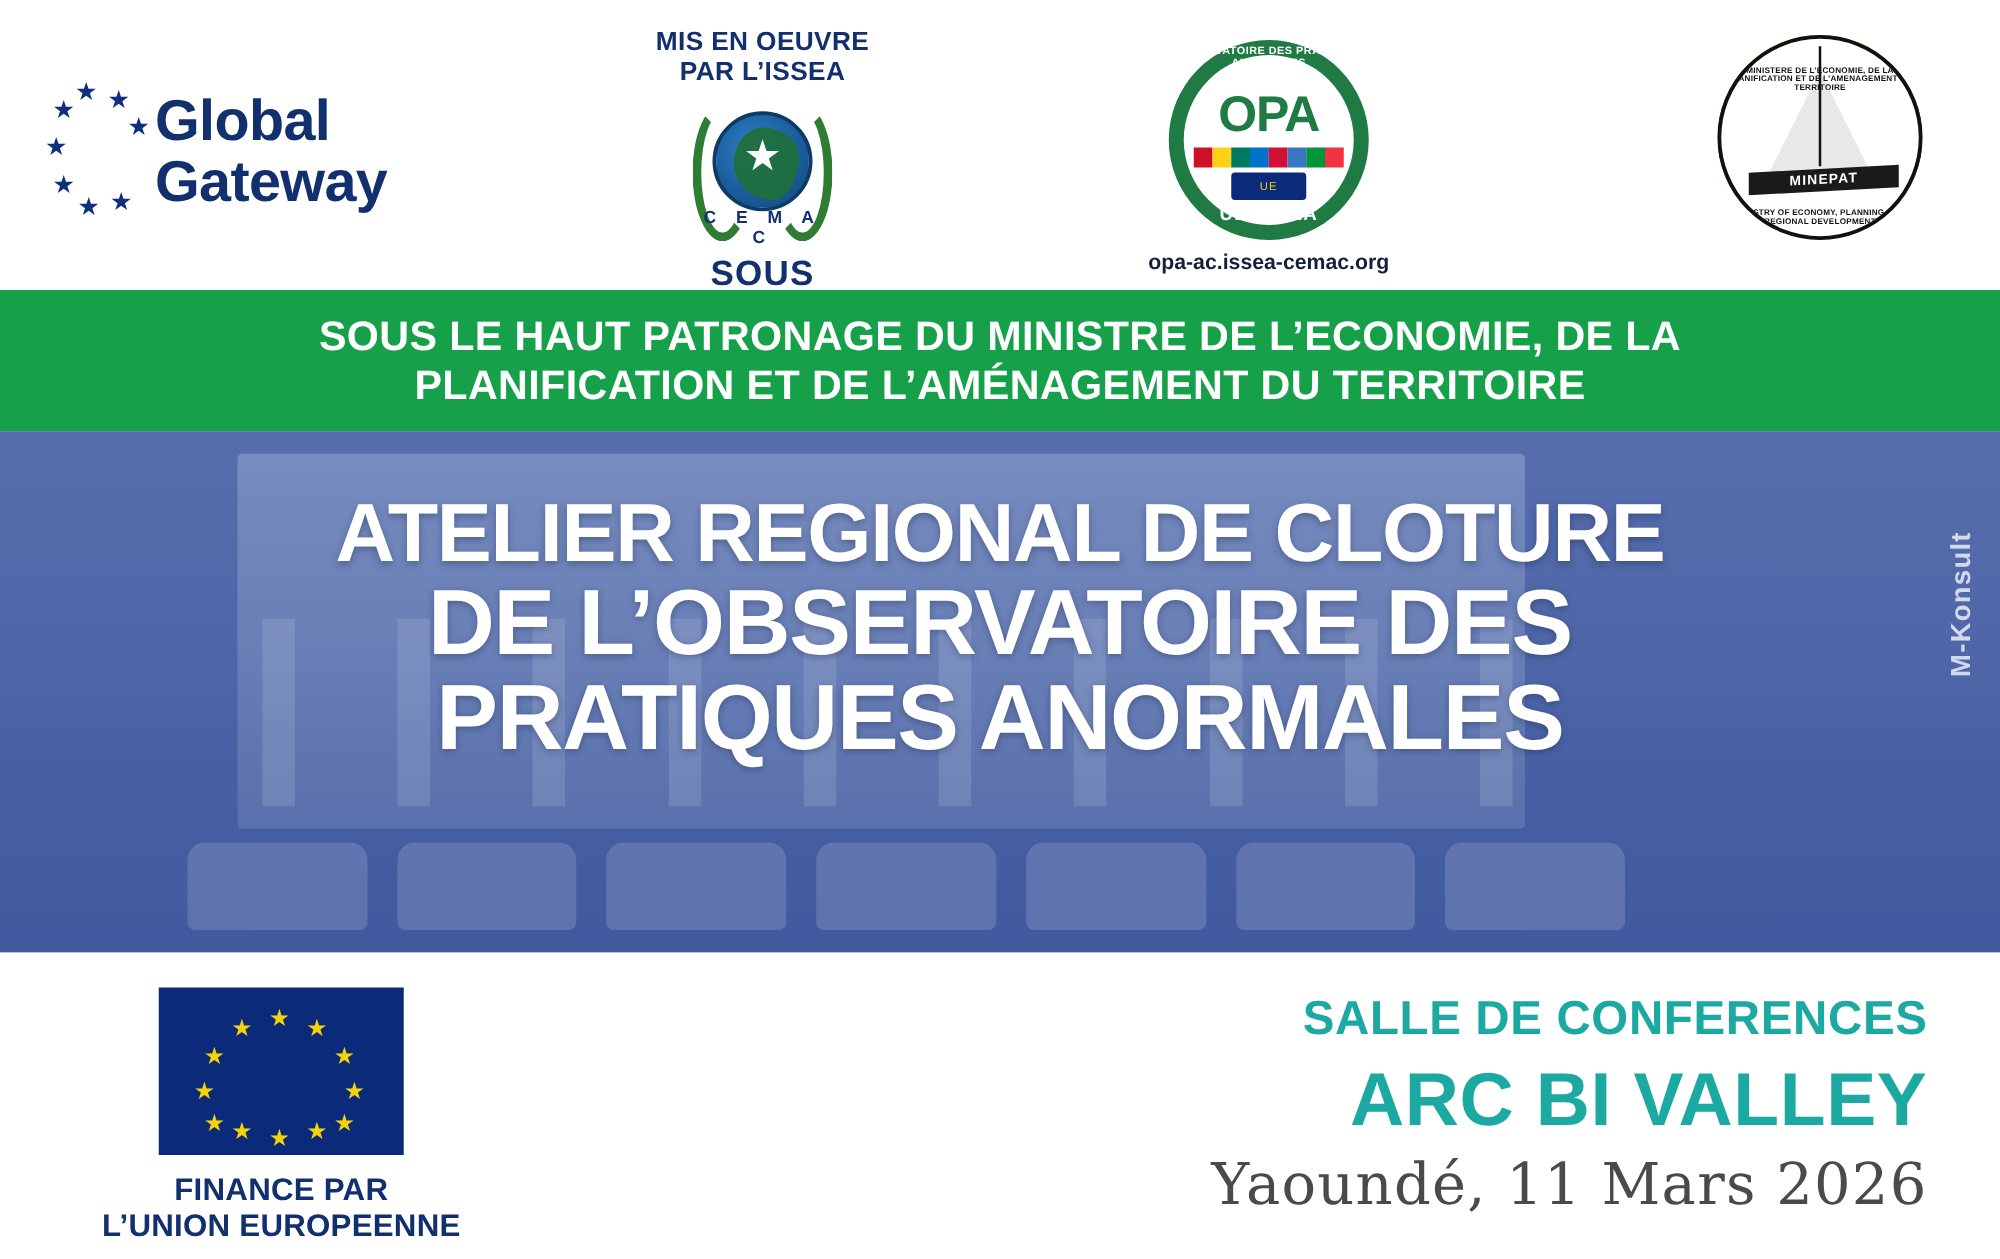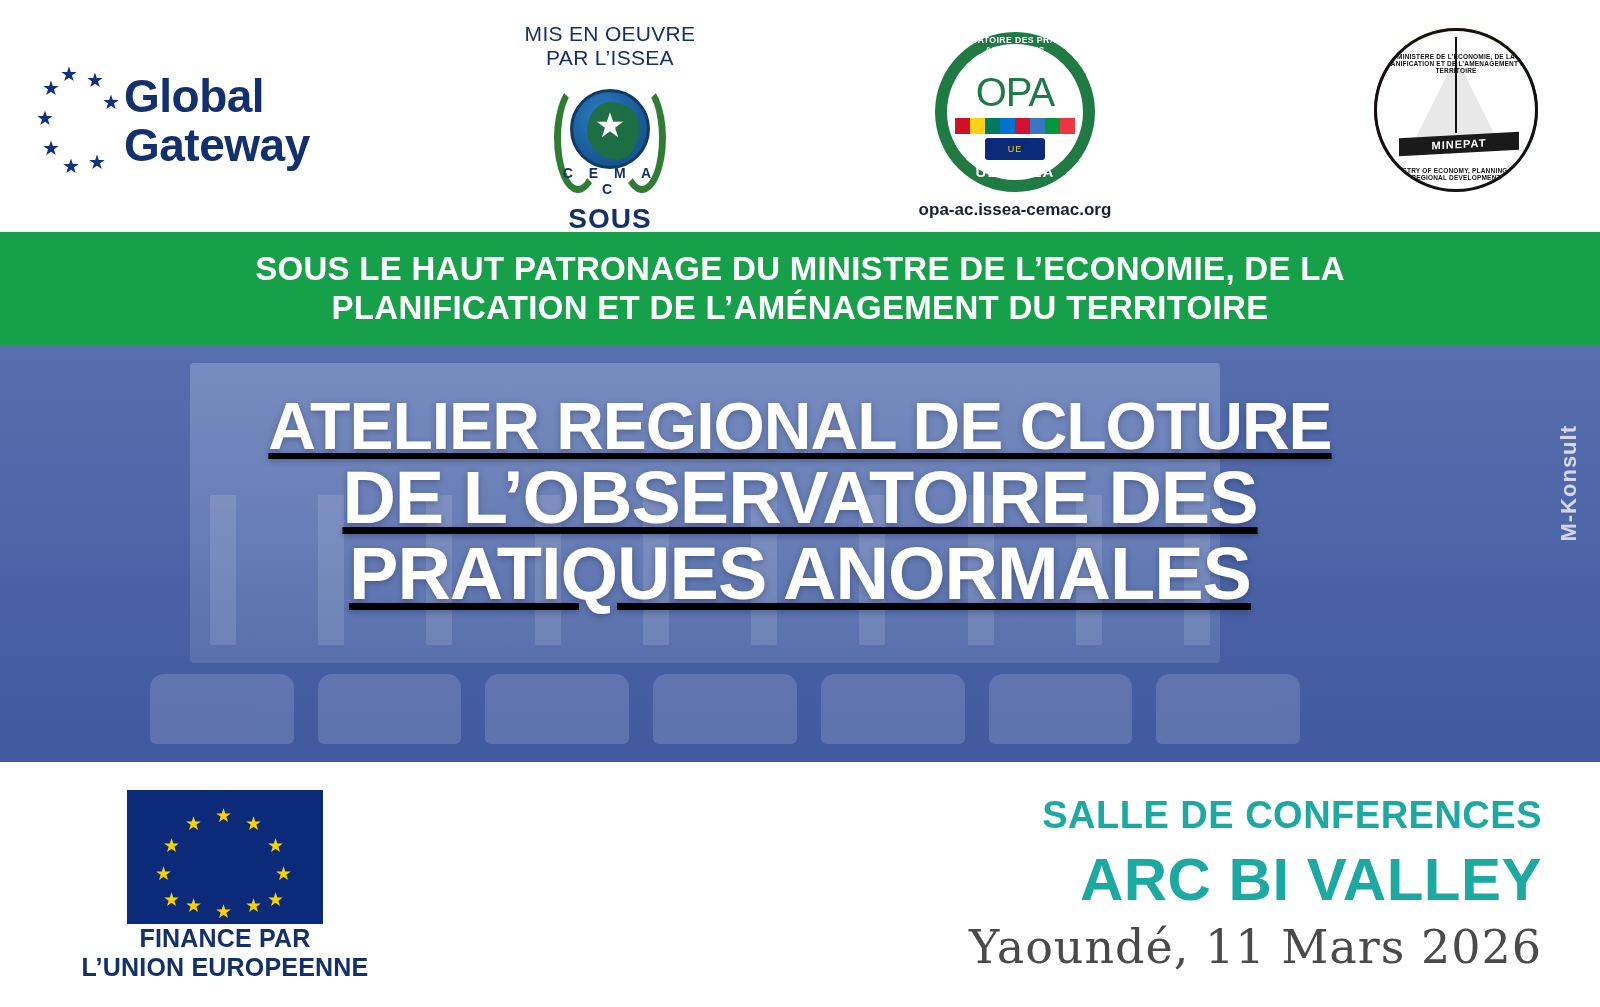--- a/index.html
+++ b/index.html
@@ -55,21 +55,21 @@
   .issea-logo {
     position: absolute;
     left: 510px;
     top: 22px;
     width: 200px;
     text-align: center;
   }
   .issea-top {
     color: #13306e;
     font-size: 21px;
-    font-weight: normal;
+    font-weight: bold;
     line-height: 1.12;
     letter-spacing: 0.3px;
   }
   .issea-emblem {
     position: relative;
     margin: 6px auto 0;
     width: 132px;
     height: 132px;
   }
   .issea-globe {
@@ -176,21 +176,21 @@
     color: #ffffff;
     letter-spacing: .4px;
     transform: scaleX(1.02);
   }
   .opa-big {
     position: absolute;
     left: 0; right: 0;
     top: 26px;
     text-align: center;
     font-size: 40px;
-    font-weight: normal;
+    font-weight: bold;
     color: #1f7a43;
     letter-spacing: -1px;
   }
   .opa-flags {
     position: absolute;
     left: 8px; right: 8px;
     top: 74px;
     height: 16px;
     display: flex;
   }
@@ -315,21 +315,20 @@
     box-sizing: border-box;
     height: 113px;
   }
 
   
   .hero {
     position: relative;
     height: 417px;
     background: #4c1d95;
     overflow: hidden;
-    text-decoration: underline;
   }
   .hero-photo {
     position: absolute;
     inset: 0;
     background:
       linear-gradient(to bottom, rgba(70,95,165,.88), rgba(62,88,160,.90)),
       linear-gradient(to bottom, #cfd8e8 0%, #aab8d0 45%, #7d8cae 65%, #5d6d93 100%);
   }
   .hero-building {
     position: absolute;
@@ -421,21 +420,21 @@
     margin: 0 auto;
     background: #0c2a7a;
   }
   .eu-flag span {
     position: absolute;
     color: #f5d20a;
     font-size: 19px;
     line-height: 1;
   }
   .eu-caption {
-    margin-top: 0;
+    margin-top: 14px;
     color: #13306e;
     font-size: 25px;
     font-weight: bold;
     line-height: 1.15;
     letter-spacing: .2px;
   }
 
   .venue-block {
     position: absolute;
     right: 58px;

